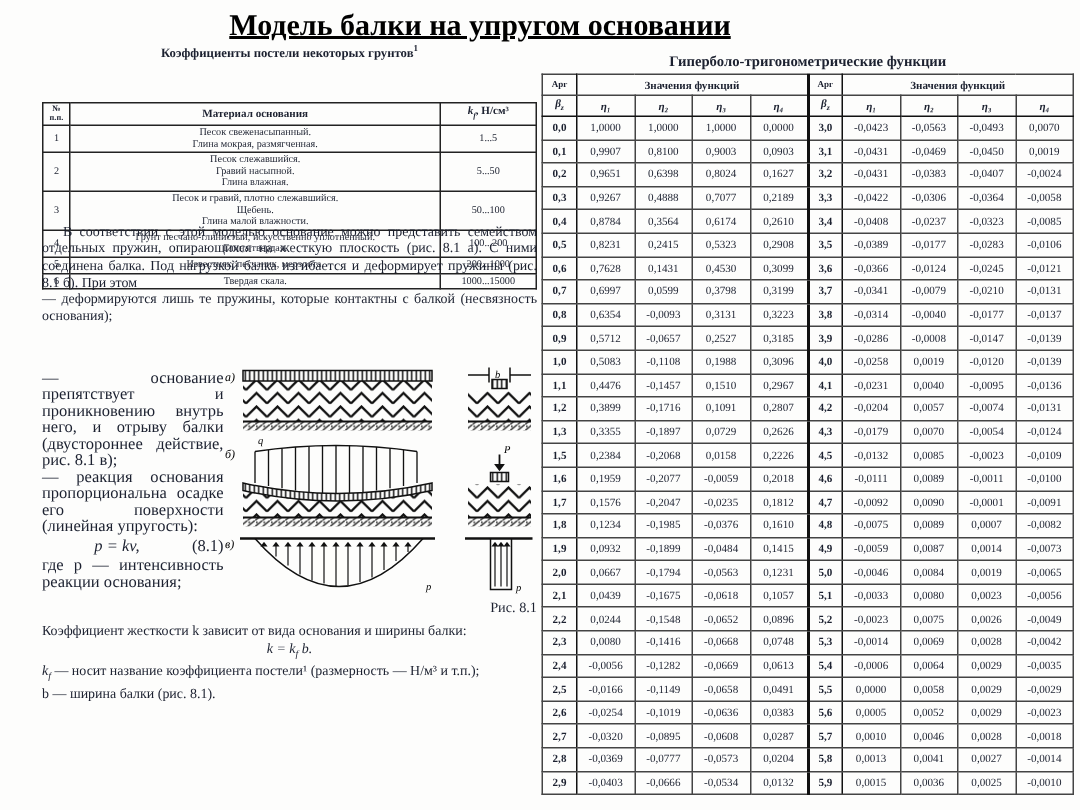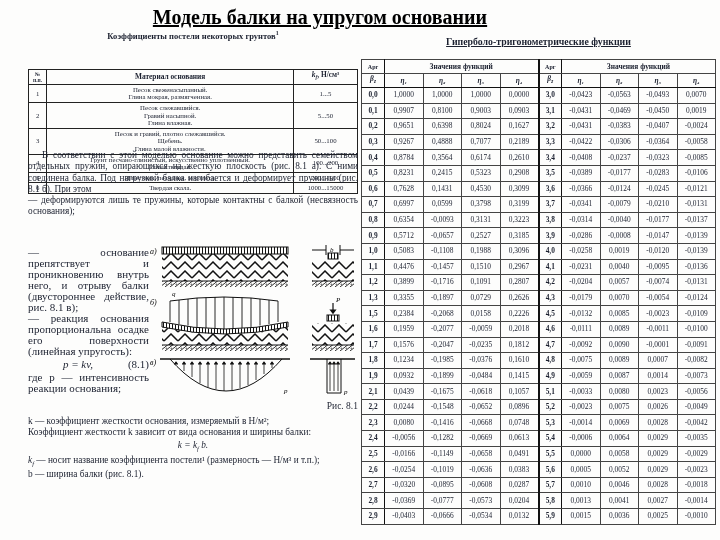--- a/index.html
+++ b/index.html
@@ -27,21 +27,21 @@
   #formula1-row{display:flex;align-items:center;margin:2px 0;}
   #formula1-row .f{flex:1;text-align:center;font-style:italic;}
   #formula1-row .n{text-align:right;font-style:normal;}
   #bottom-block{left:28px;top:416px;width:330px;}
   .fcenter{text-align:center;font-style:italic;margin:1px 0;}
   
   #figure{left:150px;top:243px;}
   #fig-caption{left:150px;top:401px;width:208px;text-align:right;font-size:9.5px;}
   
   #eta-wrap{left:361px;top:36px;width:355px;}
-  #eta-title{text-align:center;font-size:9.8px;font-weight:bold;margin-bottom:12px;text-decoration:underline;}
+  #eta-title{text-align:center;font-size:9.8px;font-weight:bold;margin-bottom:2px;}
   table.eta{border-collapse:collapse;width:100%;table-layout:fixed;border:1.5px solid #111;}
   table.eta th,table.eta td{border:0.5px solid #444;font-size:7.4px;line-height:8px;
       text-align:center;vertical-align:middle;padding:0;height:14.6px;}
   table.eta th{font-weight:bold;height:13px;}
   table.eta col.argc{width:23px;}
   table.eta td.argcol{font-weight:bold;border-right:1.5px solid #111;}
   table.eta th.argcol{border-right:1.5px solid #111;}
   table.eta td.half2,table.eta th.half2{border-left:2px solid #111;}
   table.eta tr.grp td{border-top:1.4px solid #111;}
   table.eta thead tr:last-child th{border-bottom:1.2px solid #111;}
@@ -222,21 +222,20 @@
       <line x1="180" y1="148" x2="180" y2="119" marker-end="url(#mup)"></line>
       <line x1="184" y1="148" x2="184" y2="119" marker-end="url(#mup)"></line>
       <line x1="188" y1="148" x2="188" y2="119" marker-end="url(#mup)"></line>
     </g>
     <text x="194" y="151" font-size="7" font-style="italic">p</text>
   </g>
 </svg>
 <div class="abs" id="fig-caption">Рис. 8.1</div>
 
 <div class="abs tx" id="bottom-block">
-  <div>k — коэффициент жесткости основания, измеряемый в Н/м²;</div>
   <div>Коэффициент жесткости k зависит от вида основания и ширины балки:</div>
   <div class="fcenter"><span>k = k</span><sub>f</sub><span> b.</span></div>
   <div><span class="it">k</span><sub class="it">f</sub><span> — носит название коэффициента постели¹ (размерность — Н/м³ и т.п.);</span></div>
   <div>b — ширина балки (рис. 8.1).</div>
 </div>
 
 <div class="abs" id="eta-wrap">
   <div id="eta-title">Гиперболо-тригонометрические функции</div>
   <table class="eta">
     <colgroup>
@@ -493,20 +492,32 @@
           <td>0,0932</td>
           <td>-0,1899</td>
           <td>-0,0484</td>
           <td>0,1415</td>
           <td class="argcol half2">4,9</td>
           <td>-0,0059</td>
           <td>0,0087</td>
           <td>0,0014</td>
           <td>-0,0073</td>
         </tr>
+        <tr class="grp">
+          <td class="argcol">2,0</td>
+          <td>0,0667</td>
+          <td>-0,1794</td>
+          <td>-0,0563</td>
+          <td>0,1231</td>
+          <td class="argcol half2">5,0</td>
+          <td>-0,0046</td>
+          <td>0,0084</td>
+          <td>0,0019</td>
+          <td>-0,0065</td>
+        </tr>
         <tr>
           <td class="argcol">2,1</td>
           <td>0,0439</td>
           <td>-0,1675</td>
           <td>-0,0618</td>
           <td>0,1057</td>
           <td class="argcol half2">5,1</td>
           <td>-0,0033</td>
           <td>0,0080</td>
           <td>0,0023</td>

